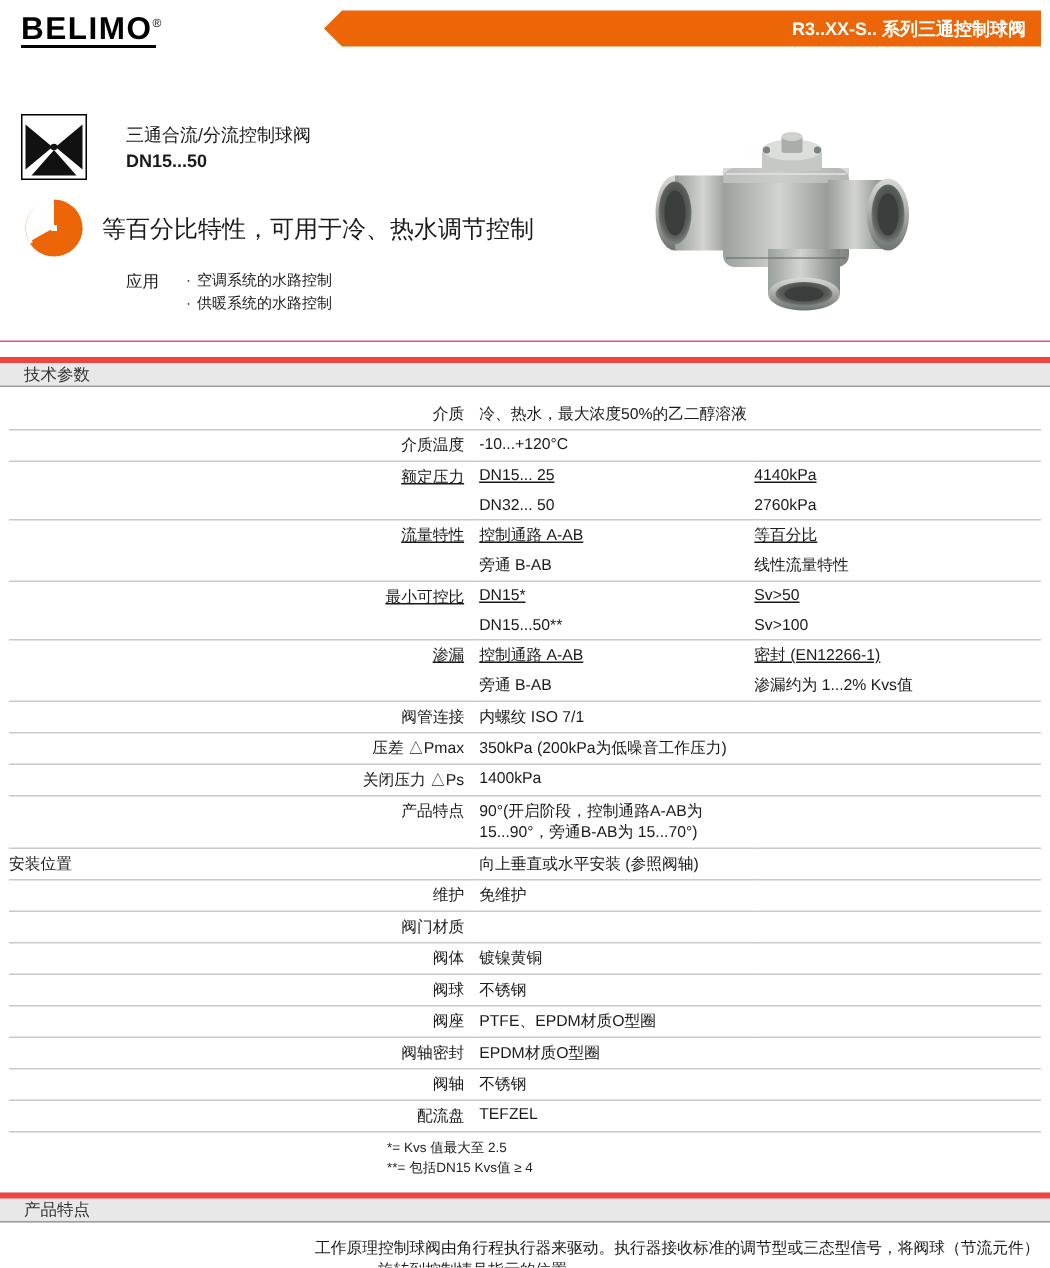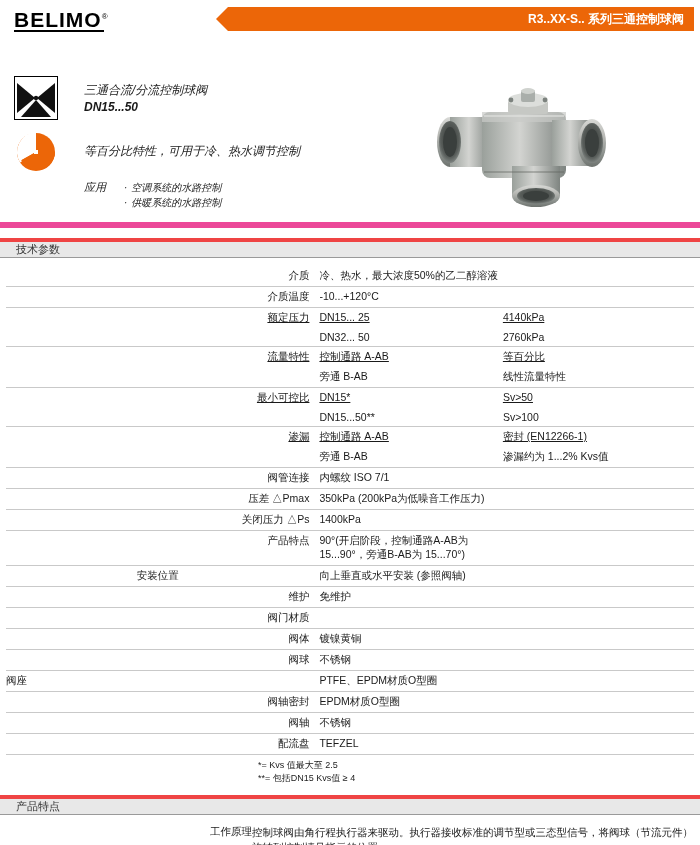--- a/index.html
+++ b/index.html
@@ -67,22 +67,21 @@
     height: 0;
     border-top: 12px solid transparent;
     border-bottom: 12px solid transparent;
     border-right: 12px solid #ec6608;
   }
 
   
   .intro {
     position: relative;
     height: 190px;
-    border-bottom: 6px solid #ec4899;
-    font-style: italic;
+    border-bottom: 1px solid #ec4899;
   }
   .valve-icon {
     position: absolute;
     left: 14px;
     top: 38px;
     width: 44px;
     height: 44px;
     background: #ffffff;
     border: 1px solid #000;
   }
@@ -96,23 +95,23 @@
   .intro-text-1 {
     position: absolute;
     left: 84px;
     top: 44px;
     font-size: 12px;
     line-height: 17px;
   }
   .intro-text-1 .bold { font-weight: bold; }
   .intro-text-2 {
     position: absolute;
-    left: 84px;
+    left: 68px;
     top: 105px;
-    font-size: 12px;
+    font-size: 16px;
   }
   .app-label {
     position: absolute;
     left: 84px;
     top: 142px;
     font-size: 11px;
   }
   .app-items {
     position: absolute;
     left: 124px;
@@ -355,21 +354,21 @@
           <td class="c1" style="text-align: right; padding-right: 10px;">关闭压力 △Ps</td>
           <td class="c2">1400kPa</td>
           <td class="c3"></td>
         </tr>
         <tr>
           <td class="c1" style="text-align: right; padding-right: 10px;">产品特点</td>
           <td class="c2">90°(开启阶段，控制通路A-AB为15...90°，旁通B-AB为 15...70°)</td>
           <td class="c3"></td>
         </tr>
         <tr>
-          <td class="c1" style="text-align: center; padding-right: 10px;">安装位置</td>
+          <td class="c1" style="text-align: left; padding-right: 10px;">安装位置</td>
           <td class="c2">向上垂直或水平安装 (参照阀轴)</td>
           <td class="c3"></td>
         </tr>
         <tr>
           <td class="c1" style="text-align: right; padding-right: 10px;">维护</td>
           <td class="c2">免维护</td>
           <td class="c3"></td>
         </tr>
         <tr>
           <td class="c1" style="text-align: right; padding-right: 10px;">阀门材质</td>
@@ -380,21 +379,21 @@
           <td class="c1" style="text-align: right; padding-right: 10px;">阀体</td>
           <td class="c2">镀镍黄铜</td>
           <td class="c3"></td>
         </tr>
         <tr>
           <td class="c1" style="text-align: right; padding-right: 10px;">阀球</td>
           <td class="c2">不锈钢</td>
           <td class="c3"></td>
         </tr>
         <tr>
-          <td class="c1" style="padding-right: 10px; margin-top: 16px;">阀座</td>
+          <td class="c1" style="text-align: right; padding-right: 10px; margin-top: 16px;">阀座</td>
           <td class="c2">PTFE、EPDM材质O型圈</td>
           <td class="c3"></td>
         </tr>
         <tr>
           <td class="c1" style="text-align: right; padding-right: 10px;">阀轴密封</td>
           <td class="c2">EPDM材质O型圈</td>
           <td class="c3"></td>
         </tr>
         <tr>
           <td class="c1" style="text-align: right; padding-right: 10px;">阀轴</td>

